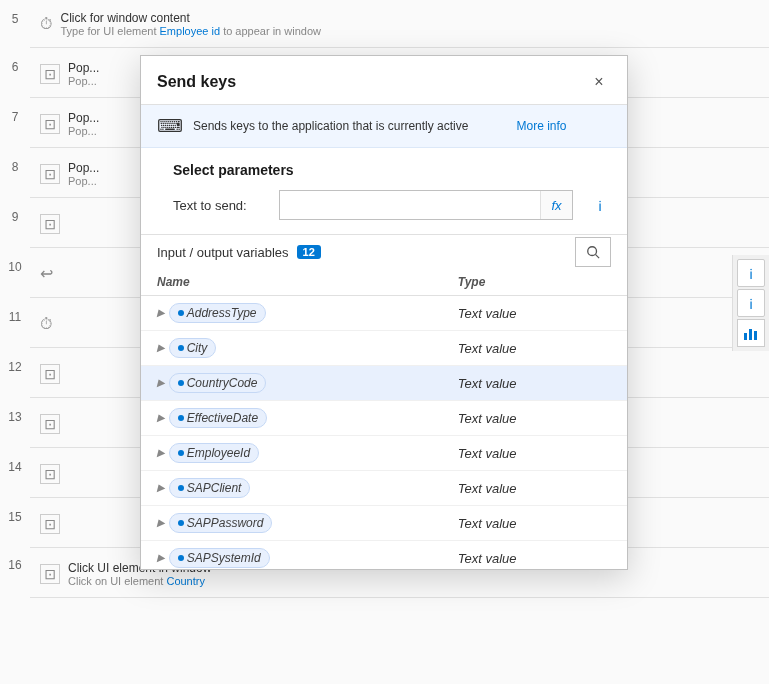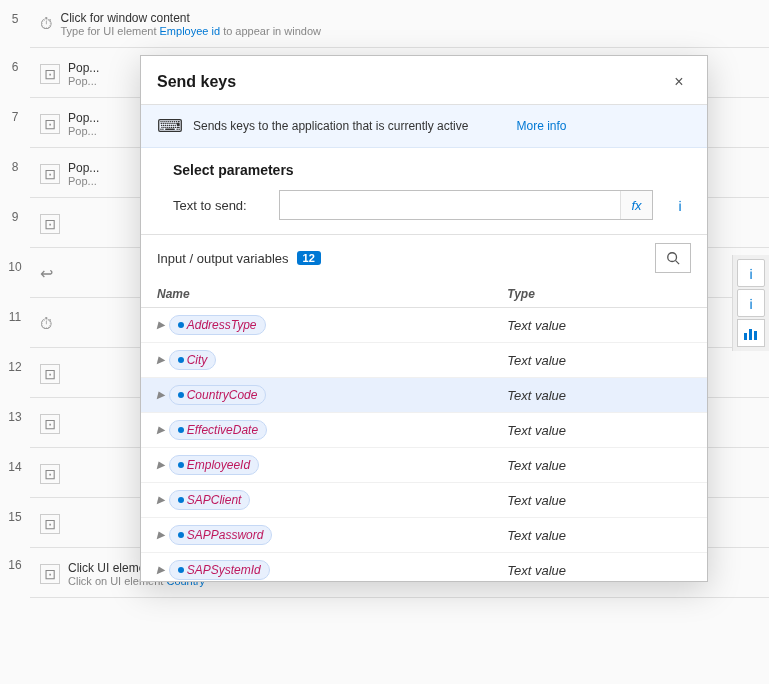--- a/index.html
+++ b/index.html
@@ -53,21 +53,21 @@
     }
     .bg-row .link-blue {
       color: #0078d4;
     }
 
     
     .dialog-overlay {
       position: absolute;
       top: 55px;
       left: 140px;
-      width: 568px;
+      width: 488px;
       background: #fff;
       border: 1px solid #c0c0c0;
       box-shadow: 0 8px 32px rgba(0,0,0,0.18);
       z-index: 100;
     }
 
     .dialog-header {
       display: flex;
       align-items: center;
       justify-content: space-between;
@@ -172,21 +172,21 @@
       font-size: 14px;
       cursor: pointer;
       flex-shrink: 0;
     }
 
     
     .vars-header {
       display: flex;
       align-items: center;
       justify-content: space-between;
-      padding: 8px 16px;
+      padding: 2px 16px;
       border-top: 1px solid #e0e0e0;
       background: #fff;
     }
 
     .vars-label-wrap {
       display: flex;
       align-items: center;
       gap: 8px;
     }
 
@@ -245,21 +245,21 @@
       color: #888;
       font-size: 10px;
       cursor: pointer;
       margin-right: 4px;
     }
 
     .var-tag {
       display: inline-flex;
       align-items: center;
       background: #e8f0fd;
-      color: #be185d;
+      color: #404040;
       border: 1px solid #c5d8f5;
       border-radius: 12px;
       padding: 2px 8px;
       font-size: 12px;
       gap: 3px;
     }
 
     .var-tag-dot {
       width: 6px; height: 6px;
       border-radius: 50%;

